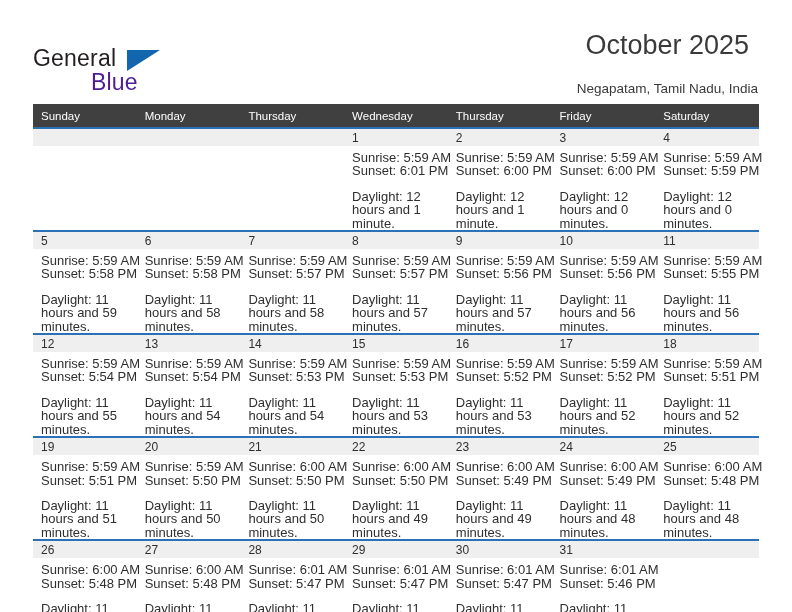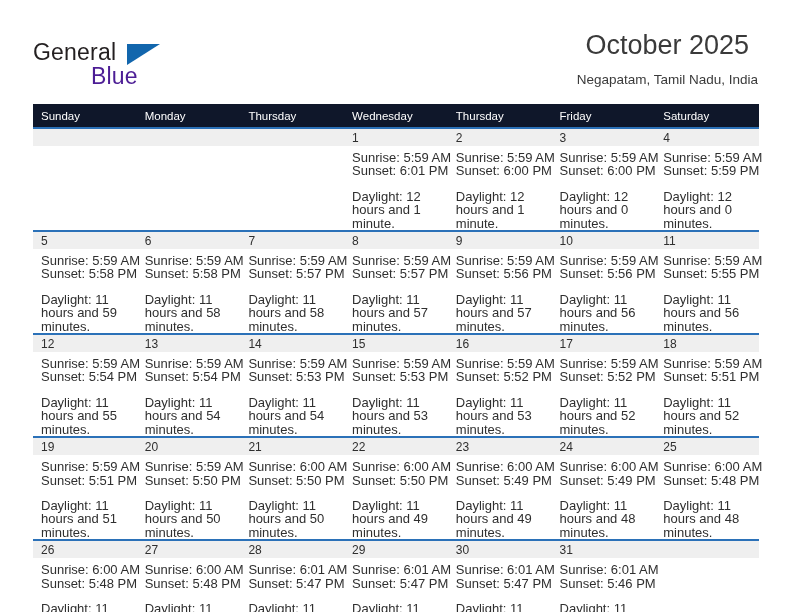--- a/index.html
+++ b/index.html
@@ -25,21 +25,21 @@
   .header {
     position: absolute;
     left: 33px;
     top: 28px;
     right: 34px;
     height: 70px;
   }
   .logo {
     position: absolute;
     left: 0;
-    top: 11px;
+    top: 17px;
     width: 170px;
     height: 58px;
     text-align: center;
   }
   .logo-general {
     position: absolute;
     left: 0;
     top: 0;
     font-size: 23px;
     letter-spacing: 0.2px;
@@ -75,35 +75,35 @@
     font-size: 27px;
     color: #3a3a3a;
     font-weight: normal;
     line-height: 34px;
     white-space: nowrap;
   }
   .location {
     font-size: 13.5px;
     color: #3a3a3a;
     line-height: 20px;
-    margin-top: 8px;
+    margin-top: 17px;
     white-space: nowrap;
   }
 
   
   .calendar {
     position: absolute;
     left: 33px;
     top: 104px;
     width: 726px;
     border-collapse: collapse;
     table-layout: fixed;
   }
   .calendar th {
-    background: #0f172a;
+    background: #404040;
     color: #ffffff;
     font-size: 11.5px;
     font-weight: normal;
     text-align: left;
     padding: 5px 0 5px 8px;
     height: 13px;
     border: none;
   }
   .calendar td {
     vertical-align: top;

